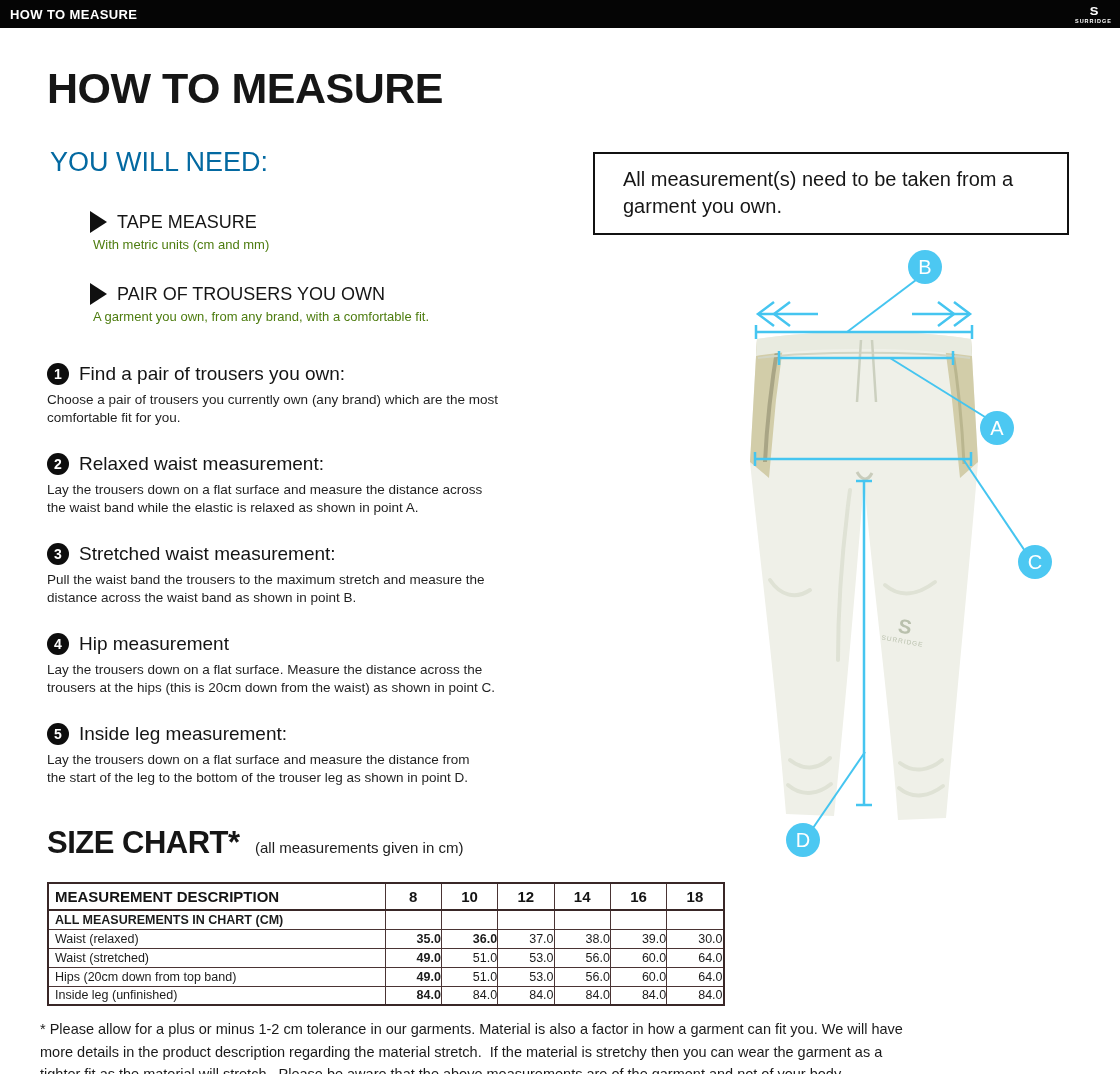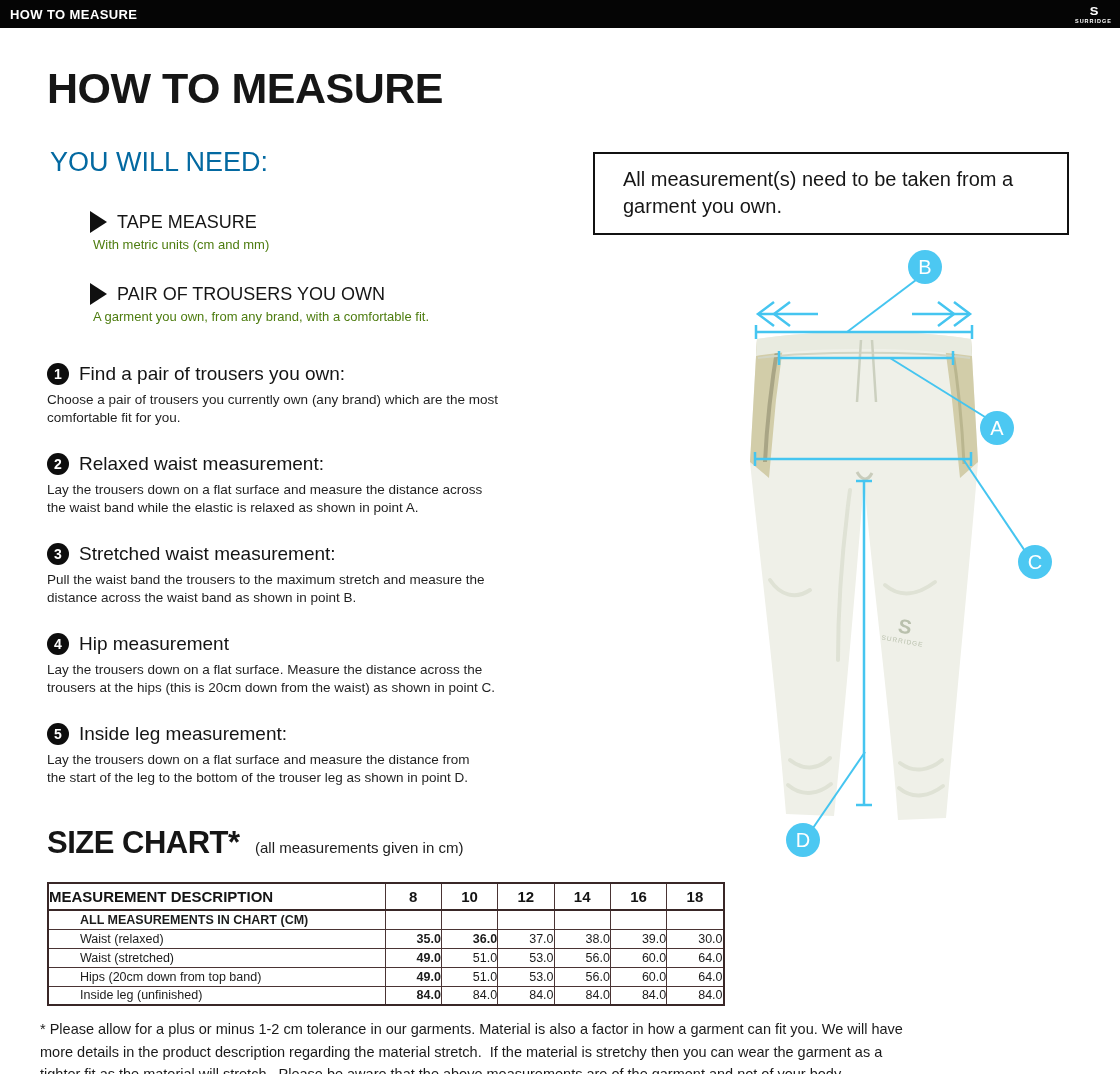--- a/index.html
+++ b/index.html
@@ -43,21 +43,21 @@
 
   .diagram { position:absolute; left:700px; top:240px; width:420px; height:660px; }
 
   .sc-title { position:absolute; left:47px; top:825px; font-size:31px; font-weight:bold;
               letter-spacing:-.5px; color:#161616; }
   .sc-subtitle { position:absolute; left:255px; top:839px; font-size:15px; color:#1d1d1d; }
 
   .size-table { position:absolute; left:47px; top:882px; border-collapse:collapse;
                 border:2px solid #392727; table-layout:fixed; }
   .size-table th, .size-table td { border:1px solid #4a3434; }
-  .size-table .desc-col { width:337px; text-align:left; }
+  .size-table .desc-col { width:337px; text-align:left; padding-left:6px; }
   .size-table .num-col { width:56px; text-align:center; }
   .size-table thead th { height:27px; font-size:15px; font-weight:bold; border-bottom:2px solid #392727; color:#141414; }
   .size-table tbody tr { height:19px; }
   .size-table tbody td { font-size:12.5px; color:#1b1b1b;padding-left:31px; }
   .metric-row td { font-size:11.5px; font-weight:bold; }
   .size-table td.num-col.size8 { font-weight:bold; }
 
   .footnote { position:absolute; left:40px; top:1018px; width:1065px; font-size:14.5px;
               line-height:22.5px; color:#1a1a1a; white-space:pre-wrap; }
 </style>

